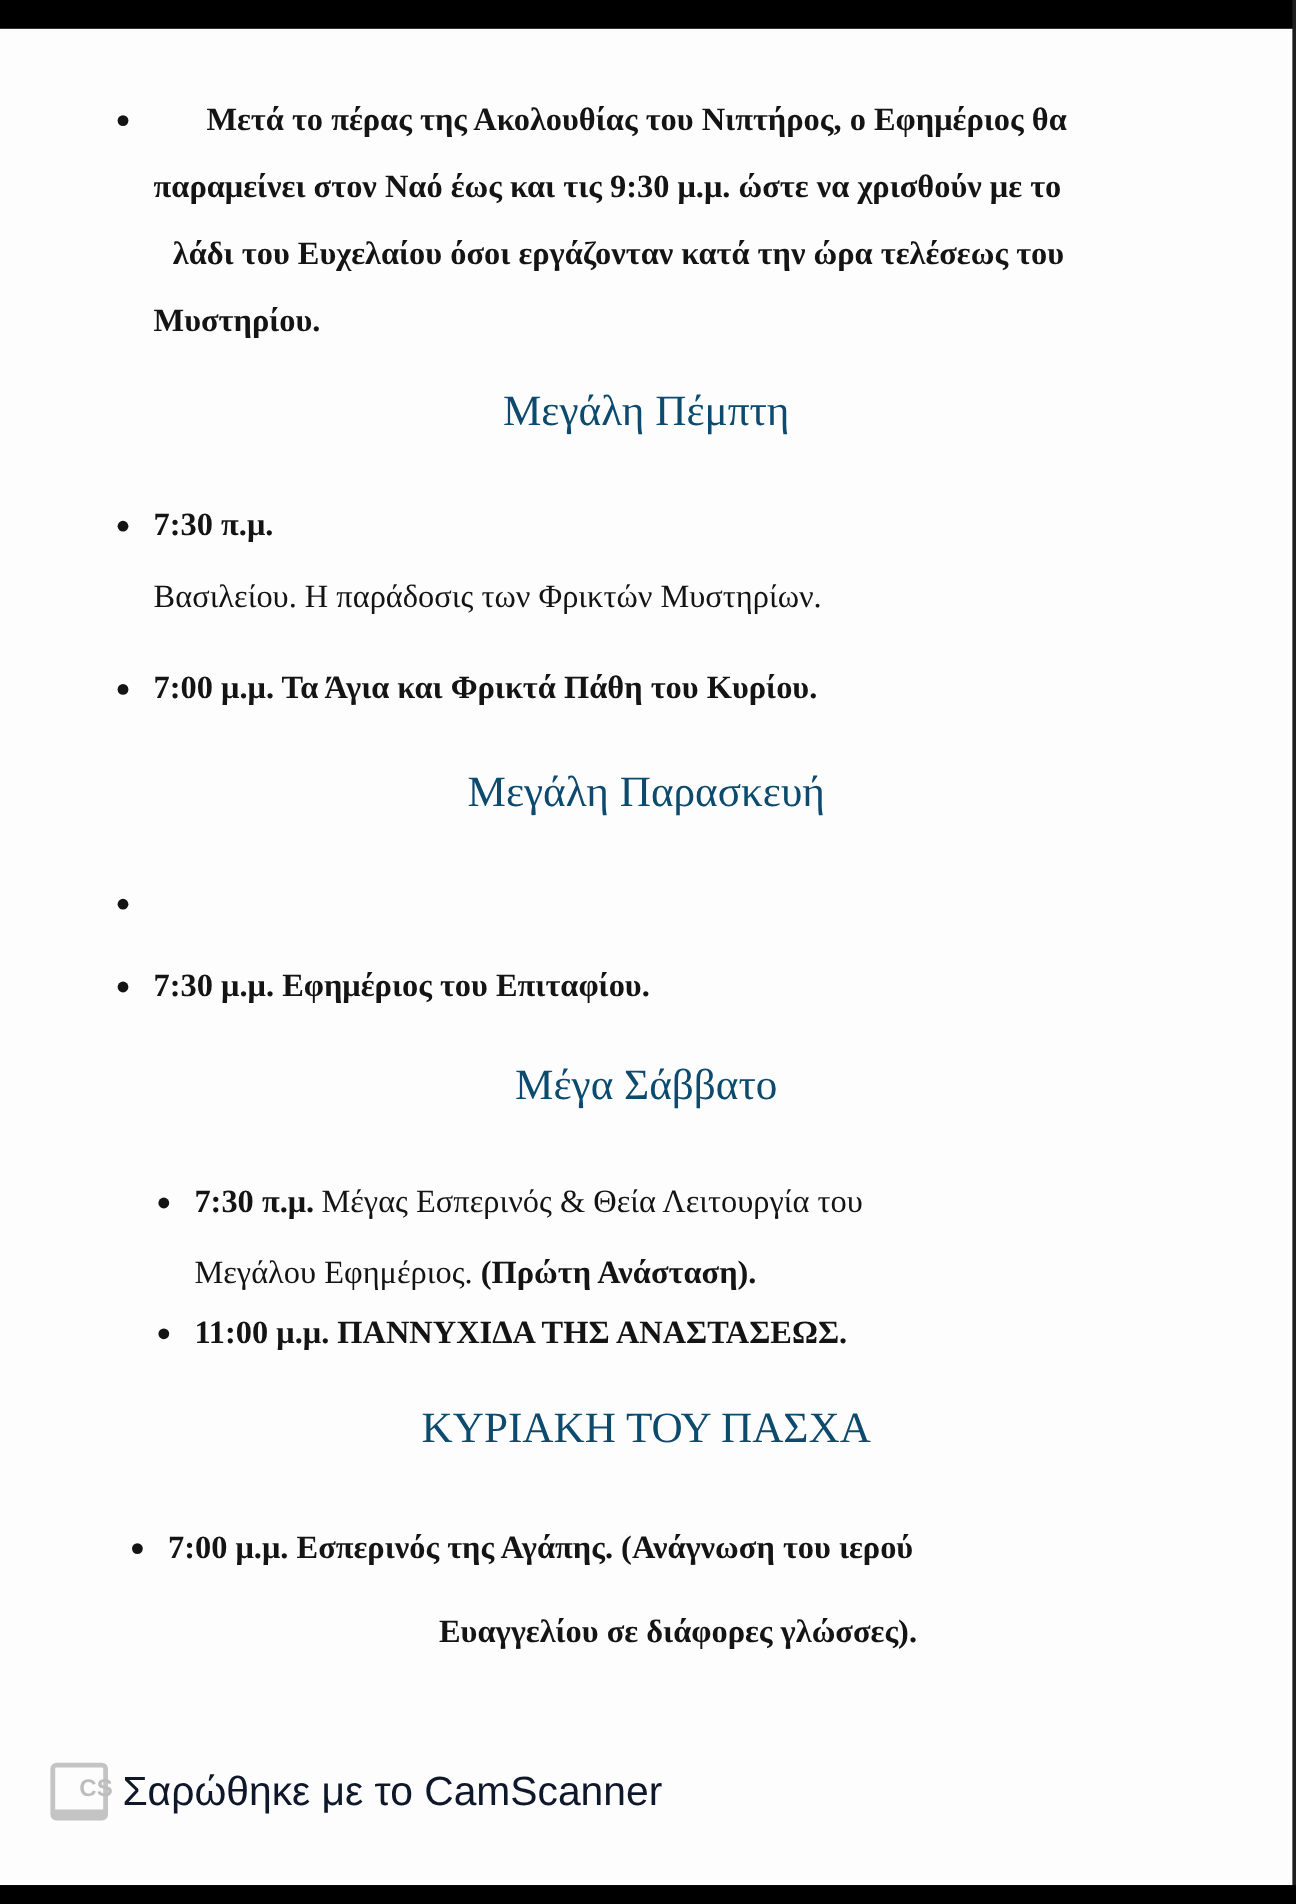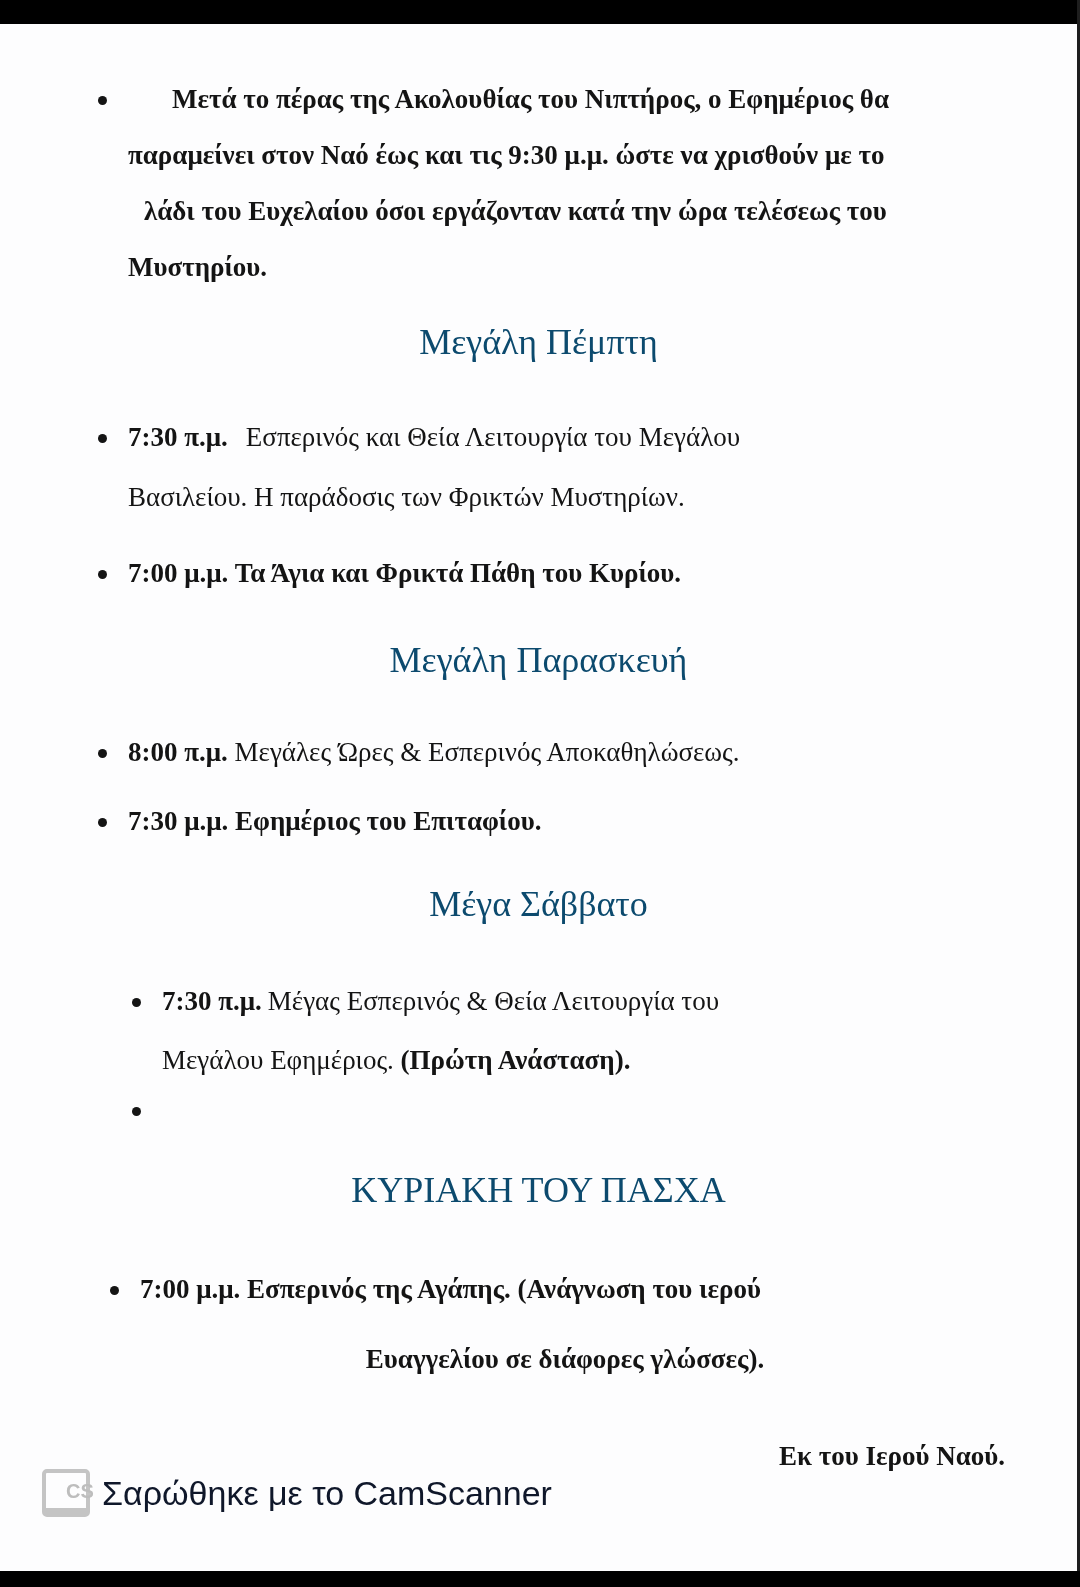--- a/index.html
+++ b/index.html
@@ -81,38 +81,33 @@
     <span class="justify" style="display:block; width:880px;margin-left:16px;">λάδι του Ευχελαίου όσοι εργάζονταν  κατά την ώρα τελέσεως του</span>
   </div>
   <div class="line bold" style="left:128px; top:226px;">Μυστηρίου.</div>
 
   <div class="heading" style="top:296px;">Μεγάλη Πέμπτη</div>
 
   <span class="bullet" style="left:98px; top:410px;"></span>
   <div class="line" style="left:128px; top:396px; width:880px;">
     <div style="display:flex; justify-content:space-between; width:880px;">
       <span class="bold">7:30 π.μ.</span>
-      <span style="flex:1; margin-left:18px;" class="justify">Εσπερινός και Θεία Λειτουργία του Μεγάλου</span>
     </div>
   </div>
   <div class="line" style="left:128px; top:456px;">Βασιλείου. Η παράδοσις των Φρικτών Μυστηρίων.</div>
 
   <span class="bullet" style="left:98px; top:546px;"></span>
   <div class="line bold" style="left:128px; top:532px;">
     <span>7:00 μ.μ.</span>
     <span>Τα Άγια και Φρικτά Πάθη του Κυρίου.</span>
   </div>
 
   <div class="heading" style="top:614px;">Μεγάλη Παρασκευή</div>
 
   <span class="bullet" style="left:98px; top:725px;"></span>
-  <div class="line" style="left:128px; top:711px;">
-    <span class="bold">8:00 π.μ.</span>
-    <span>Μεγάλες Ώρες &amp; Εσπερινός Αποκαθηλώσεως.</span>
-  </div>
 
   <span class="bullet" style="left:98px; top:794px;"></span>
   <div class="line bold" style="left:128px; top:780px;">
     <span>7:30 μ.μ.</span>
     <span>Εφημέριος του Επιταφίου.</span>
   </div>
 
   <div class="heading" style="top:858px;">Μέγα Σάββατο</div>
 
   <span class="bullet" style="left:132px; top:974px;"></span>
@@ -121,31 +116,34 @@
       <span class="bold">7:30 π.μ.</span>
       <span style="flex:1; margin-left:6px;" class="justify">Μέγας Εσπερινός &amp; Θεία Λειτουργία του</span>
     </div>
   </div>
   <div class="line" style="left:162px; top:1019px;">
     <span>Μεγάλου Εφημέριος.</span>
     <span class="bold">(Πρώτη Ανάσταση).</span>
   </div>
 
   <span class="bullet" style="left:132px; top:1083px;"></span>
+  <div class="line bold" style="left:162px; top:1069px;">
+    <span>11:00 μ.μ.</span>
+    <span>ΠΑΝΝΥΧΙΔΑ ΤΗΣ ΑΝΑΣΤΑΣΕΩΣ.</span>
+  </div>
 
   <div class="heading" style="top:1144px;">ΚΥΡΙΑΚΗ ΤΟΥ ΠΑΣΧΑ</div>
 
   <span class="bullet" style="left:110px; top:1262px;"></span>
   <div class="line bold" style="left:140px; top:1248px;">
     <span>7:00 μ.μ.</span>
     <span>Εσπερινός της Αγάπης. (Ανάγνωση του ιερού</span>
   </div>
   <div class="line bold" style="left:0; width:1130px; text-align:center; top:1318px;">Ευαγγελίου σε διάφορες γλώσσες).</div>
 
-  <div class="line bold" style="right:72px; top:1415px;">Εκ του Ιερού Ναού.</div>
 
   <div class="watermark">
     <div class="cs-logo">CS</div>
     <div class="watermark-text">Σαρώθηκε με το CamScanner</div>
   </div>
 </div>
 
 <div class="bottom-bar"></div>
 
 </body></html>

